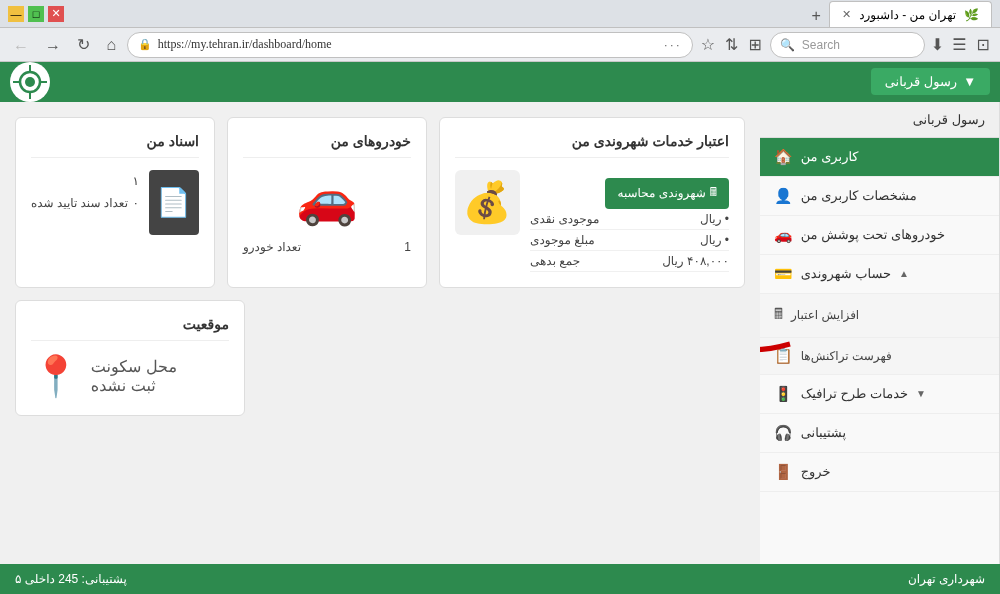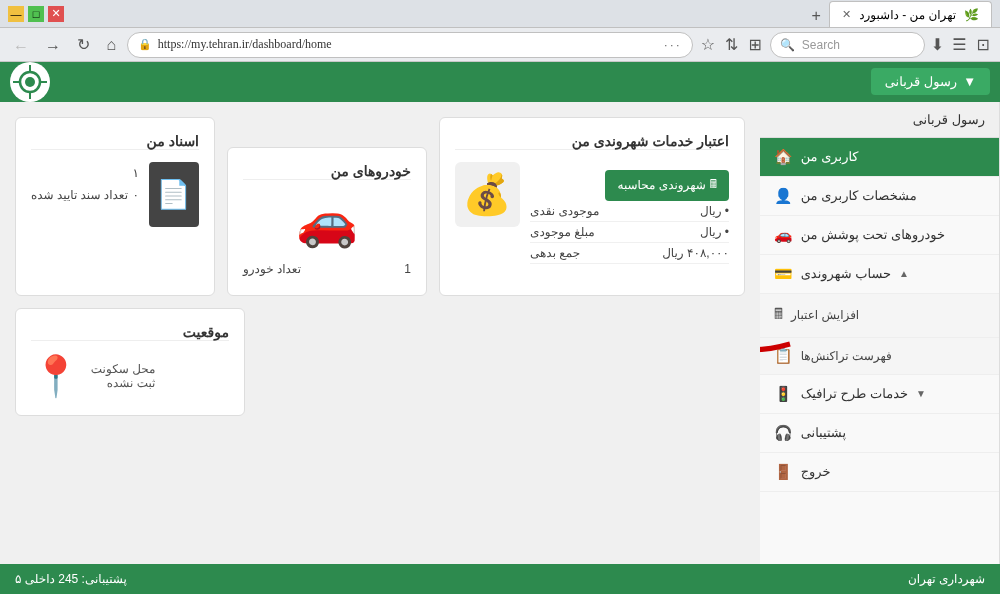--- a/index.html
+++ b/index.html
@@ -236,21 +236,21 @@
       padding: 15px;
       flex: 1;
     }
     .card-title {
       font-size: 14px;
       font-weight: bold;
       color: #333;
       text-align: right;
       margin-bottom: 12px;
       border-bottom: 1px solid #eee;
-      padding-bottom: 0;
+      padding-bottom: 8px;
     }
 
     
     .account-card {
       display: flex;
       gap: 10px;
       align-items: flex-start;
     }
     .coin-icon-wrap {
       width: 65px; height: 65px;
@@ -307,21 +307,21 @@
       color: #444;
     }
 
     
     .location-content {
       display: flex;
       align-items: center;
       gap: 10px;
       justify-content: flex-end;
     }
-    .location-text { font-size: 12px; color: #555; text-align: right; }
+    .location-text { font-size: 16px; color: #555; text-align: left; }
     .location-pin { font-size: 40px; color: #333; }
 
     
     .bottom-bar {
       background: #2d8a4e;
       height: 30px;
       display: flex;
       align-items: center;
       justify-content: space-between;
       padding: 0 15px;
@@ -491,21 +491,21 @@
                 <span>۴۰۸,۰۰۰ ریال</span>
                 <span>جمع بدهی</span>
               </div>
             </div>
             <div class="coin-icon-wrap">
               <span style="font-size:40px;color:#c8a000;">💰</span>
             </div>
           </div>
         </div>
 
-        <div class="card" style="max-width:200px;margin-top:30px;">
+        <div class="card" style="max-width:200px;">
           <div class="card-title">خودروهای من</div>
           <div class="car-icon-wrap">
             <span>🚗</span>
           </div>
           <div class="car-count-row">
             <span>1</span>
             <span>تعداد خودرو</span>
           </div>
         </div>
 

